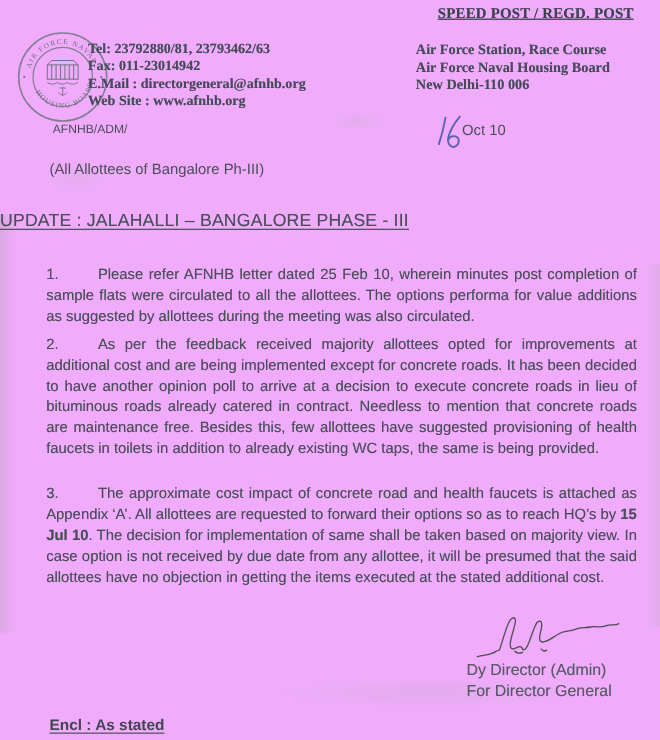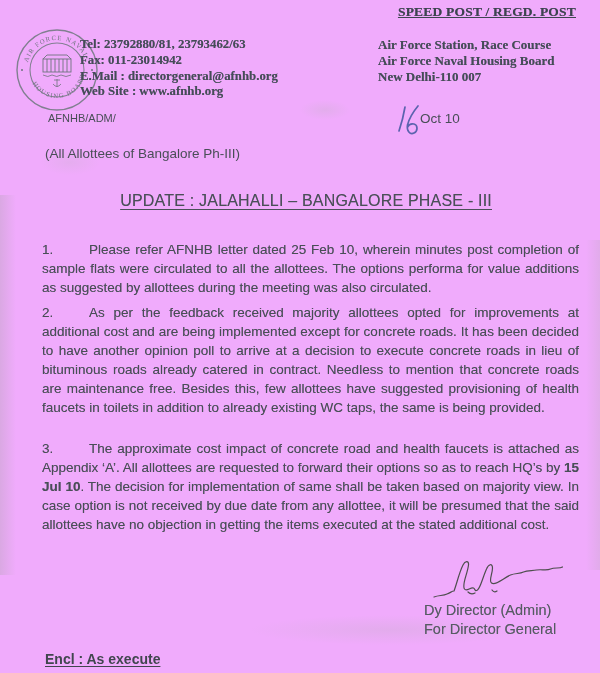--- a/index.html
+++ b/index.html
@@ -44,21 +44,21 @@
     left:378px;top:37px;
     font-family:"Liberation Serif", serif;
     font-weight:bold;font-size:13px;line-height:16.2px;color:#454c58;
     text-shadow:0 0 .5px rgba(69,76,88,.55);
   }
   .refline{left:48px;top:112px;font-size:11px;}
   .dateline{left:420px;top:111px;font-size:13.5px;}
   .hand-date{left:396px;top:104px;}
   .addressee{left:45px;top:146px;font-size:13.5px;}
   .title{
-    left:0;top:192px;width:492px;text-align:right;
+    left:0;top:192px;width:492px;text-align:left;
     font-size:16px;color:#4a4f58;letter-spacing:.2px;
     text-shadow:0 0 .5px rgba(74,79,88,.5);
   }
   .title span{text-decoration:underline;text-underline-offset:3px;}
   .para{
     left:42px;width:537px;
     font-size:13.5px;line-height:19px;
     text-align:justify;color:#494e57;
     text-shadow:0 0 .45px rgba(73,78,87,.5);
   }
@@ -125,21 +125,21 @@
   <div class="abs contact">
     <div>Tel: 23792880/81, 23793462/63</div>
     <div>Fax: 011-23014942</div>
     <div>E.Mail : directorgeneral@afnhb.org</div>
     <div>Web Site : www.afnhb.org</div>
   </div>
 
   <div class="abs address">
     <div>Air Force Station, Race Course</div>
     <div>Air Force Naval Housing Board</div>
-    <div>New Delhi-110 007</div>
+    <div>New Delhi-110 006</div>
   </div>
 
   <div class="abs refline">AFNHB/ADM/</div>
 
   <svg class="abs hand-date" width="28" height="36" viewBox="0 0 28 36">
     <g stroke="#5b63ae" fill="none" stroke-width="1.7" stroke-linecap="round">
       <path d="M9,3 C8,9 6,18 3,27"></path>
       <path d="M22,2 C17,8 13,15 11.5,21 C10.5,27 14,31 18,29 C22,27 22,21 18,20 C15,19.3 12.5,21 11.5,23"></path>
     </g>
   </svg>
@@ -169,15 +169,15 @@
       <path d="M4,45 c5,-2 9,-1 13,-3 c3,-1 5,-3 7,-3 c3,-8 5,-18 9,-26 c2,-4 6,-5 5.5,0 c-1,9 -7,20 -4,24 c2,3 6,-2 9,-1 c2,1 1,4 4,2 c3,-2 5,-12 9,-21 c2,-5 6,-6 6,-1 c0,6 -4,13 -1,15 c4,3 12,-5 19,-8 c5,-2 9,-1 13,-3 c4,-2 9,-1 13,-2 c5,-1 10,1 14,-1 c4,-2 9,0 12,-2"></path>
       <path d="M38,40 q3,3 7,1 M62,38 q2,3 5,1"></path>
     </g>
   </svg>
 
   <div class="abs sigblock">
     <div>Dy Director (Admin)</div>
     <div>For Director General</div>
   </div>
 
-  <div class="abs encl">Encl : As execute</div>
+  <div class="abs encl">Encl : As stated</div>
 
 </div>
 
 </body></html>

